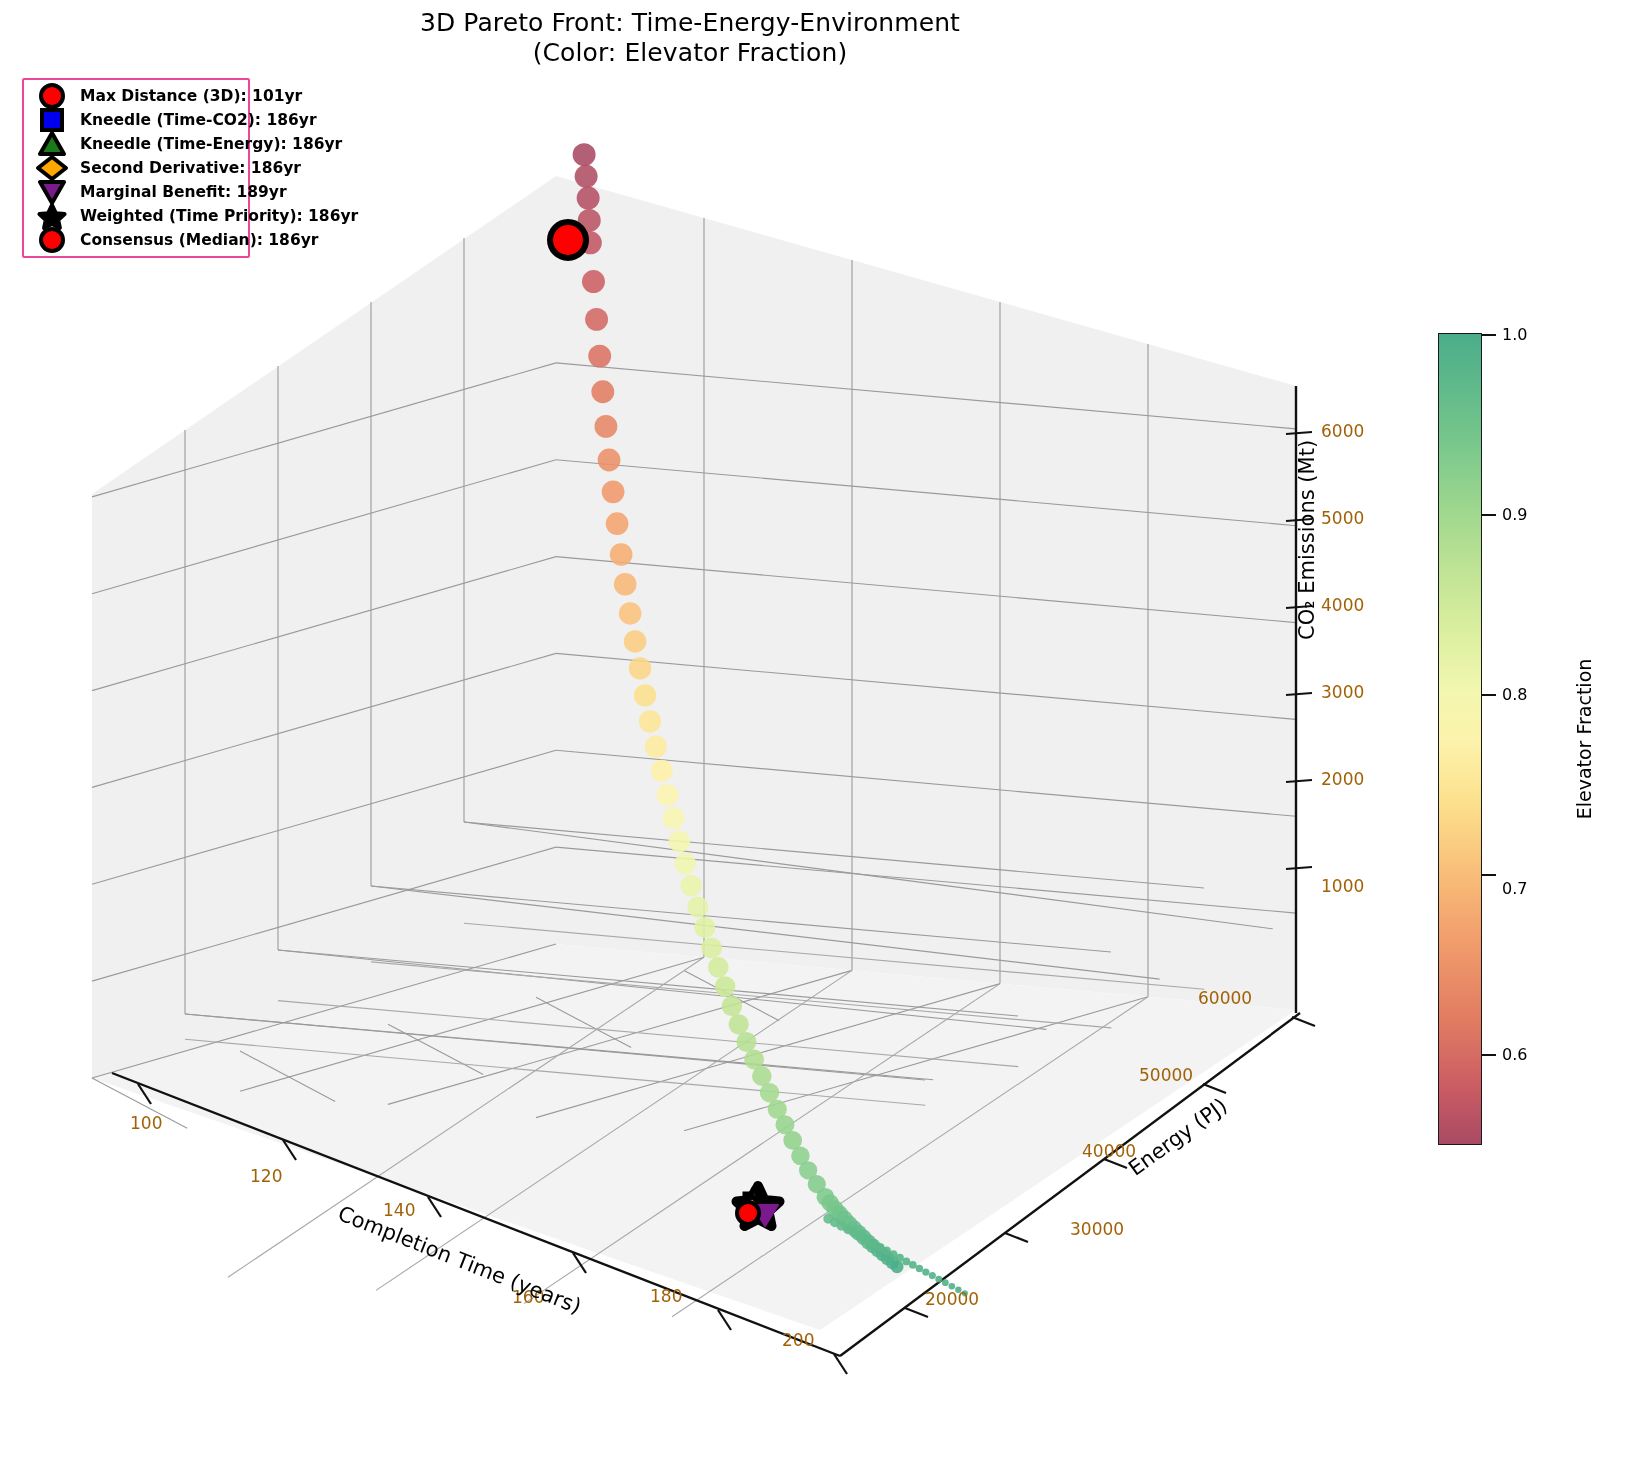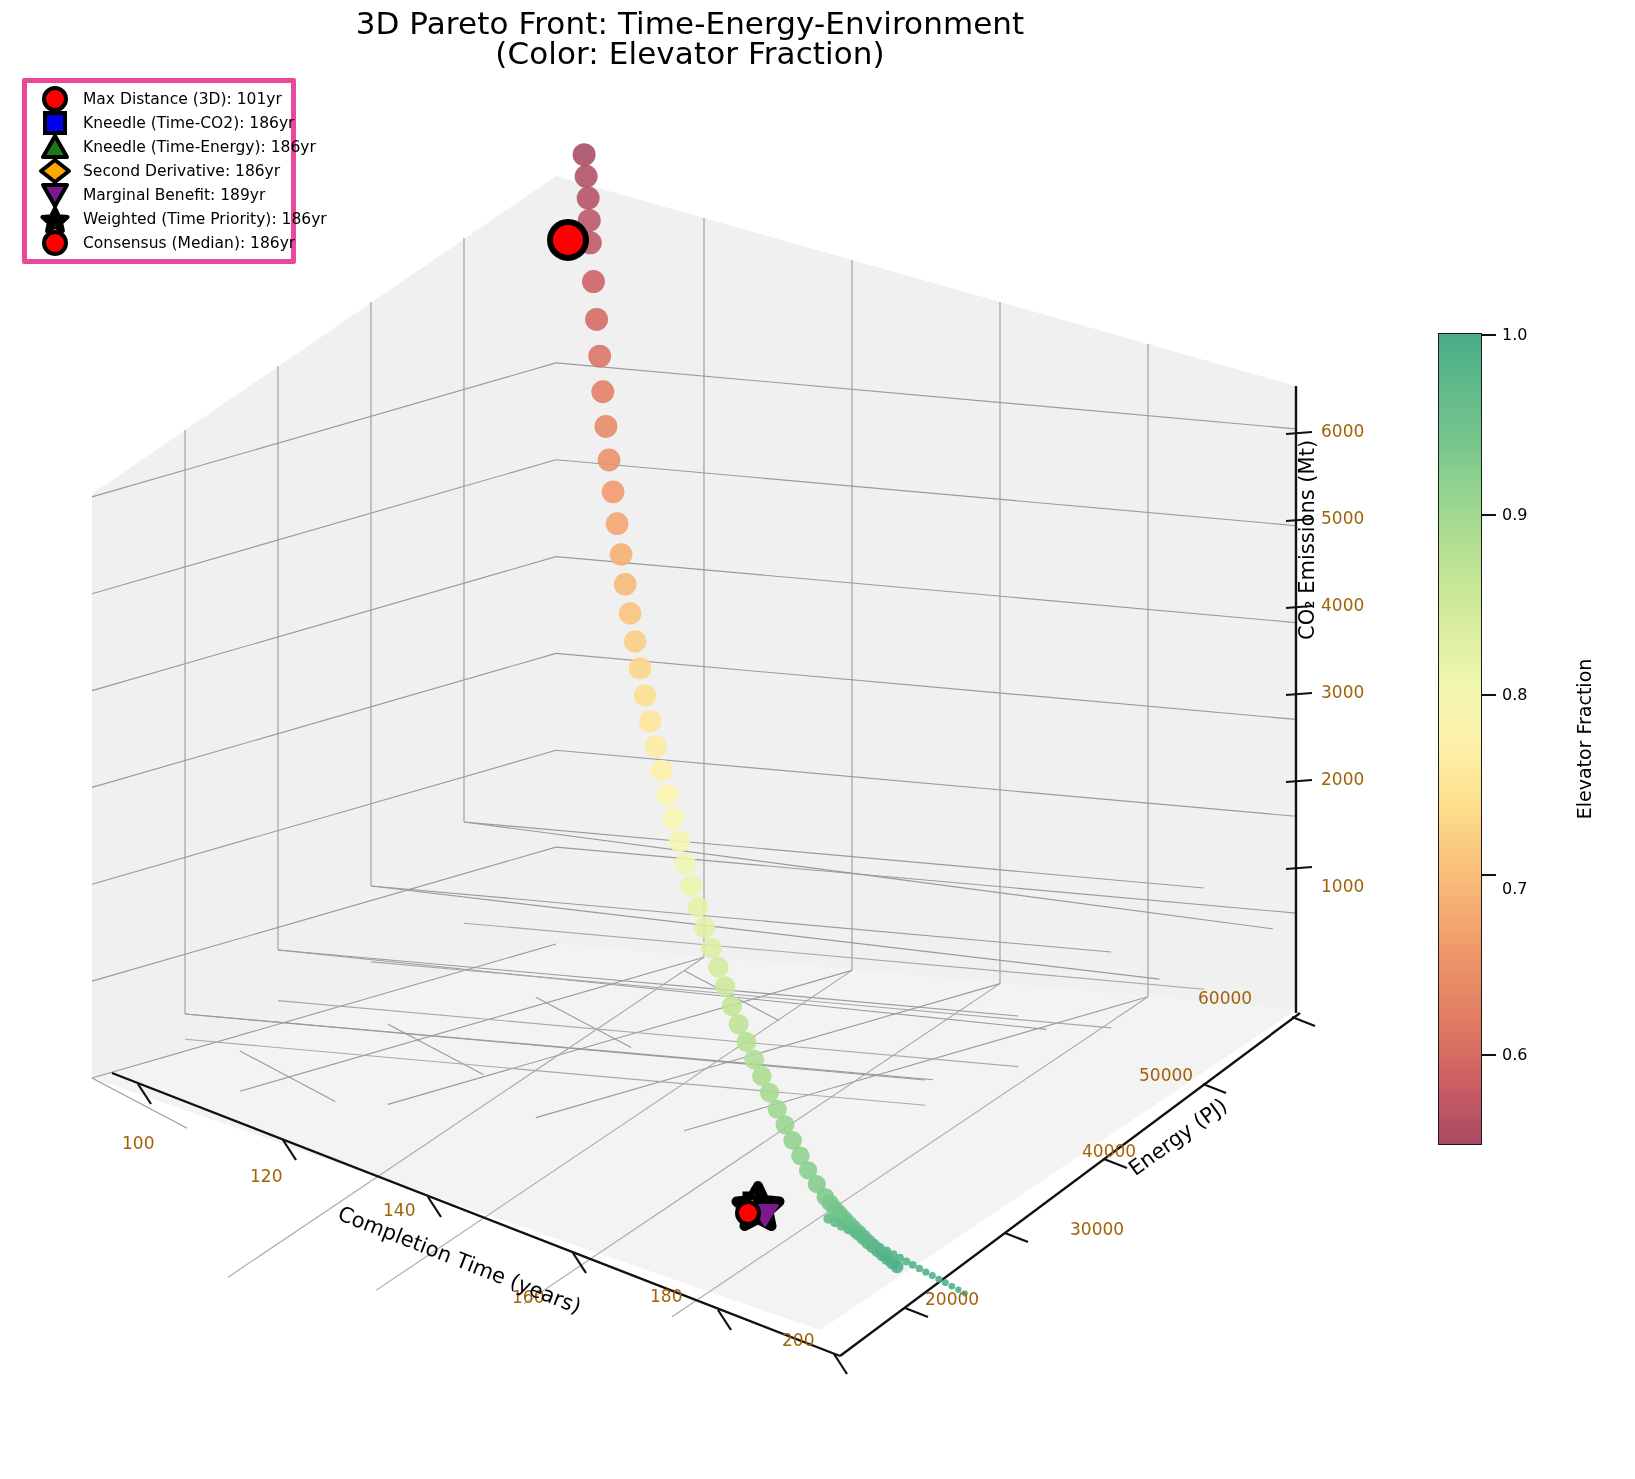--- a/index.html
+++ b/index.html
@@ -23,37 +23,38 @@
   }
 
   
   .title-block {
     position: absolute;
     left: 0;
     top: 8px;
     width: 1380px;
     text-align: center;
     color: #000;
-    font-size: 31px;
+    font-size: 25px;
     line-height: 30px;
     letter-spacing: 0.1px;
   }
   .title-line { display: block; }
 
   
   .legend-box {
     position: absolute;
     left: 22px;
     top: 78px;
-    width: 274px;
+    width: 228px;
     background: #ffffff;
-    border: 5px solid #ec4899;
+    border: 2px solid #ec4899;
     border-radius: 2px;
     padding: 4px 0 4px 0;
     box-sizing: border-box;
+    font-weight: bold;
   }
   .legend-row {
     position: relative;
     height: 24px;
     line-height: 24px;
     padding-left: 56px;
     font-size: 15.5px;
     color: #000;
     white-space: nowrap;
   }
@@ -388,21 +389,21 @@
         </g>
       </g>
 
       <g>
         <circle cx="568" cy="240" r="18" fill="#ff0000" stroke="#000000" stroke-width="6"></circle>
       </g>
     </svg>
   </div>
 
   <div>
-    <div class="tick-label" style="left:122px;  top:1113px; transform:rotate(0deg);margin-top:20px;">100</div>
+    <div class="tick-label" style="left:130px;  top:1113px; transform:rotate(0deg);">100</div>
     <div class="tick-label" style="left:250px;  top:1155px;margin-top:11px;">120</div>
     <div class="tick-label" style="left:383px;  top:1200px;">140</div>
     <div class="tick-label" style="left:512px;  top:1287px;">160</div>
     <div class="tick-label" style="left:650px;  top:1286px;">180</div>
     <div class="tick-label" style="left:782px;  top:1330px;">200</div>
   </div>
 
   <div>
     <div class="tick-label" style="left:925px;  top:1289px;">20000</div>
     <div class="tick-label" style="left:1022px; top:1219px;margin-left:48px;">30000</div>

